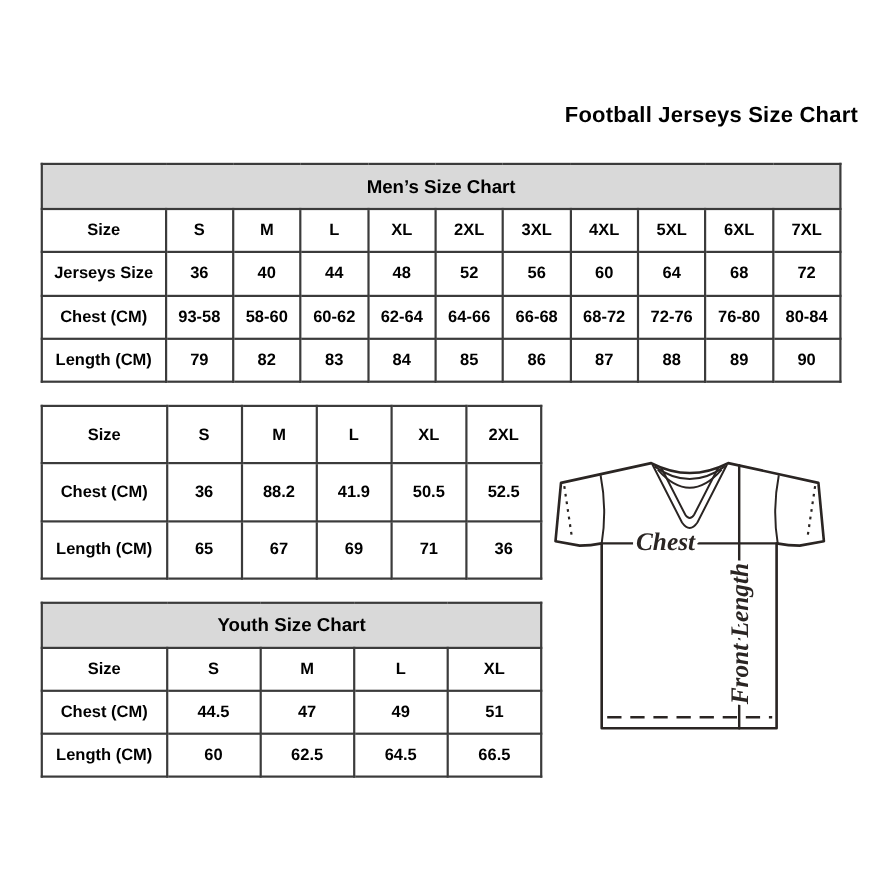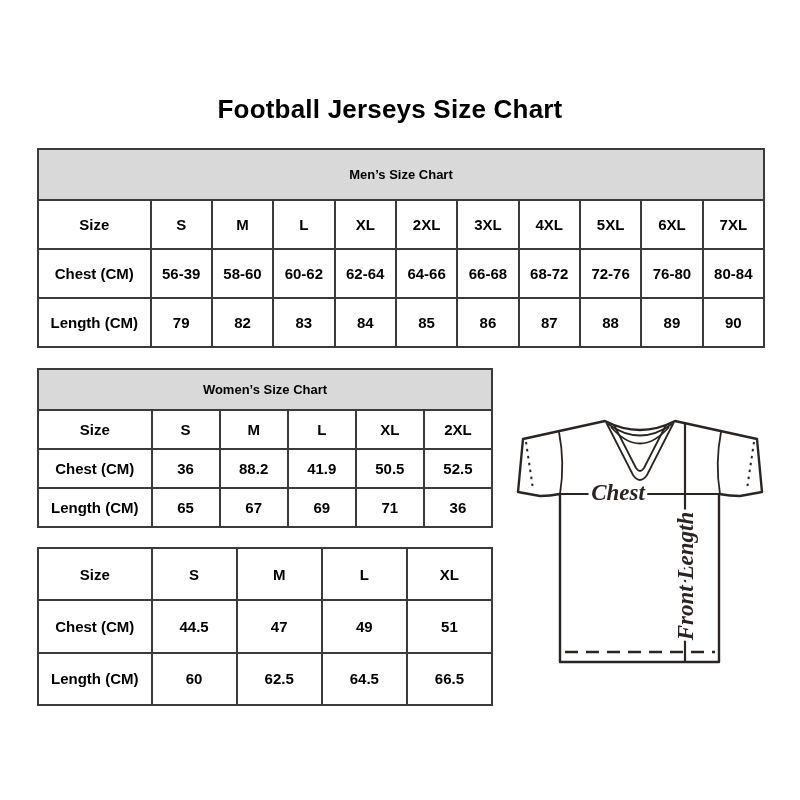--- a/index.html
+++ b/index.html
@@ -8,46 +8,46 @@
     --text:#000000;
     --diagram-stroke:#2a2523;
     --background:#ffffff;
   }
   *{box-sizing:border-box;margin:0;padding:0;}
   html,body{width:800px;height:800px;background:var(--background);overflow:hidden;}
   body{font-family:"Liberation Sans",sans-serif;color:var(--text);position:relative;}
 
   .title{
     position:absolute;left:0;top:94px;width:780px;
-    text-align:center;font-size:26px;font-weight:bold;letter-spacing:0.2px;
+    text-align:right;font-size:20px;font-weight:bold;letter-spacing:0.2px;
   }
 
   table.size-table{
     position:absolute;border-collapse:collapse;table-layout:fixed;
     background:var(--background);
   }
   table.size-table th,table.size-table td{
     border:2px solid var(--table-border);
     text-align:center;vertical-align:middle;
     font-size:15px;font-weight:bold;color:var(--text);
     padding:0 2px;
   }
   table.size-table tr.title-row th{
     background:var(--header-bg);
-    font-size:13px;height:41px;
+    font-size:17px;height:41px;
   }
   table.size-table tr.data-row{height:39px;}
 
   table.mens{left:37px;top:148px;width:728px;height:200px;}
   table.womens{left:37px;top:368px;width:456px;height:159px;}
   table.youth{left:37px;top:547px;width:456px;height:159px;}
   table.mens col.label{width:15.5%;}
   table.womens col.label,table.youth col.label{width:25%;}
 
-  .jersey{position:absolute;left:505px;top:411px;width:272px;height:277px;}
+  .jersey{position:absolute;left:492px;top:411px;width:272px;height:277px;}
   .jersey svg{display:block;}
   .j-stroke{fill:none;stroke:var(--diagram-stroke);stroke-width:2.2;stroke-linejoin:round;stroke-linecap:round;}
   .j-fill{fill:var(--background);stroke:var(--diagram-stroke);stroke-width:2.4;stroke-linejoin:round;}
   .j-thin{fill:none;stroke:var(--diagram-stroke);stroke-width:1.8;}
   .j-dotted{fill:none;stroke:var(--diagram-stroke);stroke-width:2;stroke-dasharray:2.5 4.5;}
   .j-dashed{fill:none;stroke:var(--diagram-stroke);stroke-width:2.4;stroke-dasharray:13 8;}
   .j-text{
     font-family:"Liberation Serif",serif;font-style:italic;font-weight:bold;
     fill:var(--diagram-stroke);
     paint-order:stroke;stroke:var(--background);stroke-width:7;stroke-linejoin:round;
@@ -83,22 +83,35 @@
         <td>L</td>
         <td>XL</td>
         <td>2XL</td>
         <td>3XL</td>
         <td>4XL</td>
         <td>5XL</td>
         <td>6XL</td>
         <td>7XL</td>
       </tr>
       <tr class="data-row">
+        <th>Jerseys Size</th>
+        <td>36</td>
+        <td>40</td>
+        <td>44</td>
+        <td>48</td>
+        <td>52</td>
+        <td>56</td>
+        <td>60</td>
+        <td>64</td>
+        <td>68</td>
+        <td>72</td>
+      </tr>
+      <tr class="data-row">
         <th>Chest (CM)</th>
-        <td>56-39</td>
+        <td>93-58</td>
         <td>58-60</td>
         <td>60-62</td>
         <td>62-64</td>
         <td>64-66</td>
         <td>66-68</td>
         <td>68-72</td>
         <td>72-76</td>
         <td>76-80</td>
         <td>80-84</td>
       </tr>
@@ -120,23 +133,20 @@
 <table class="size-table womens">
     <colgroup>
       <col class="label">
       <col>
       <col>
       <col>
       <col>
       <col>
     </colgroup>
     <tbody>
-      <tr class="title-row">
-        <th colspan="6">Women’s Size Chart</th>
-      </tr>
       <tr class="data-row">
         <th>Size</th>
         <td>S</td>
         <td>M</td>
         <td>L</td>
         <td>XL</td>
         <td>2XL</td>
       </tr>
       <tr class="data-row">
         <th>Chest (CM)</th>
@@ -158,20 +168,23 @@
   </table>
 <table class="size-table youth">
     <colgroup>
       <col class="label">
       <col>
       <col>
       <col>
       <col>
     </colgroup>
     <tbody>
+      <tr class="title-row">
+        <th colspan="5">Youth Size Chart</th>
+      </tr>
       <tr class="data-row">
         <th>Size</th>
         <td>S</td>
         <td>M</td>
         <td>L</td>
         <td>XL</td>
       </tr>
       <tr class="data-row">
         <th>Chest (CM)</th>
         <td>44.5</td>

